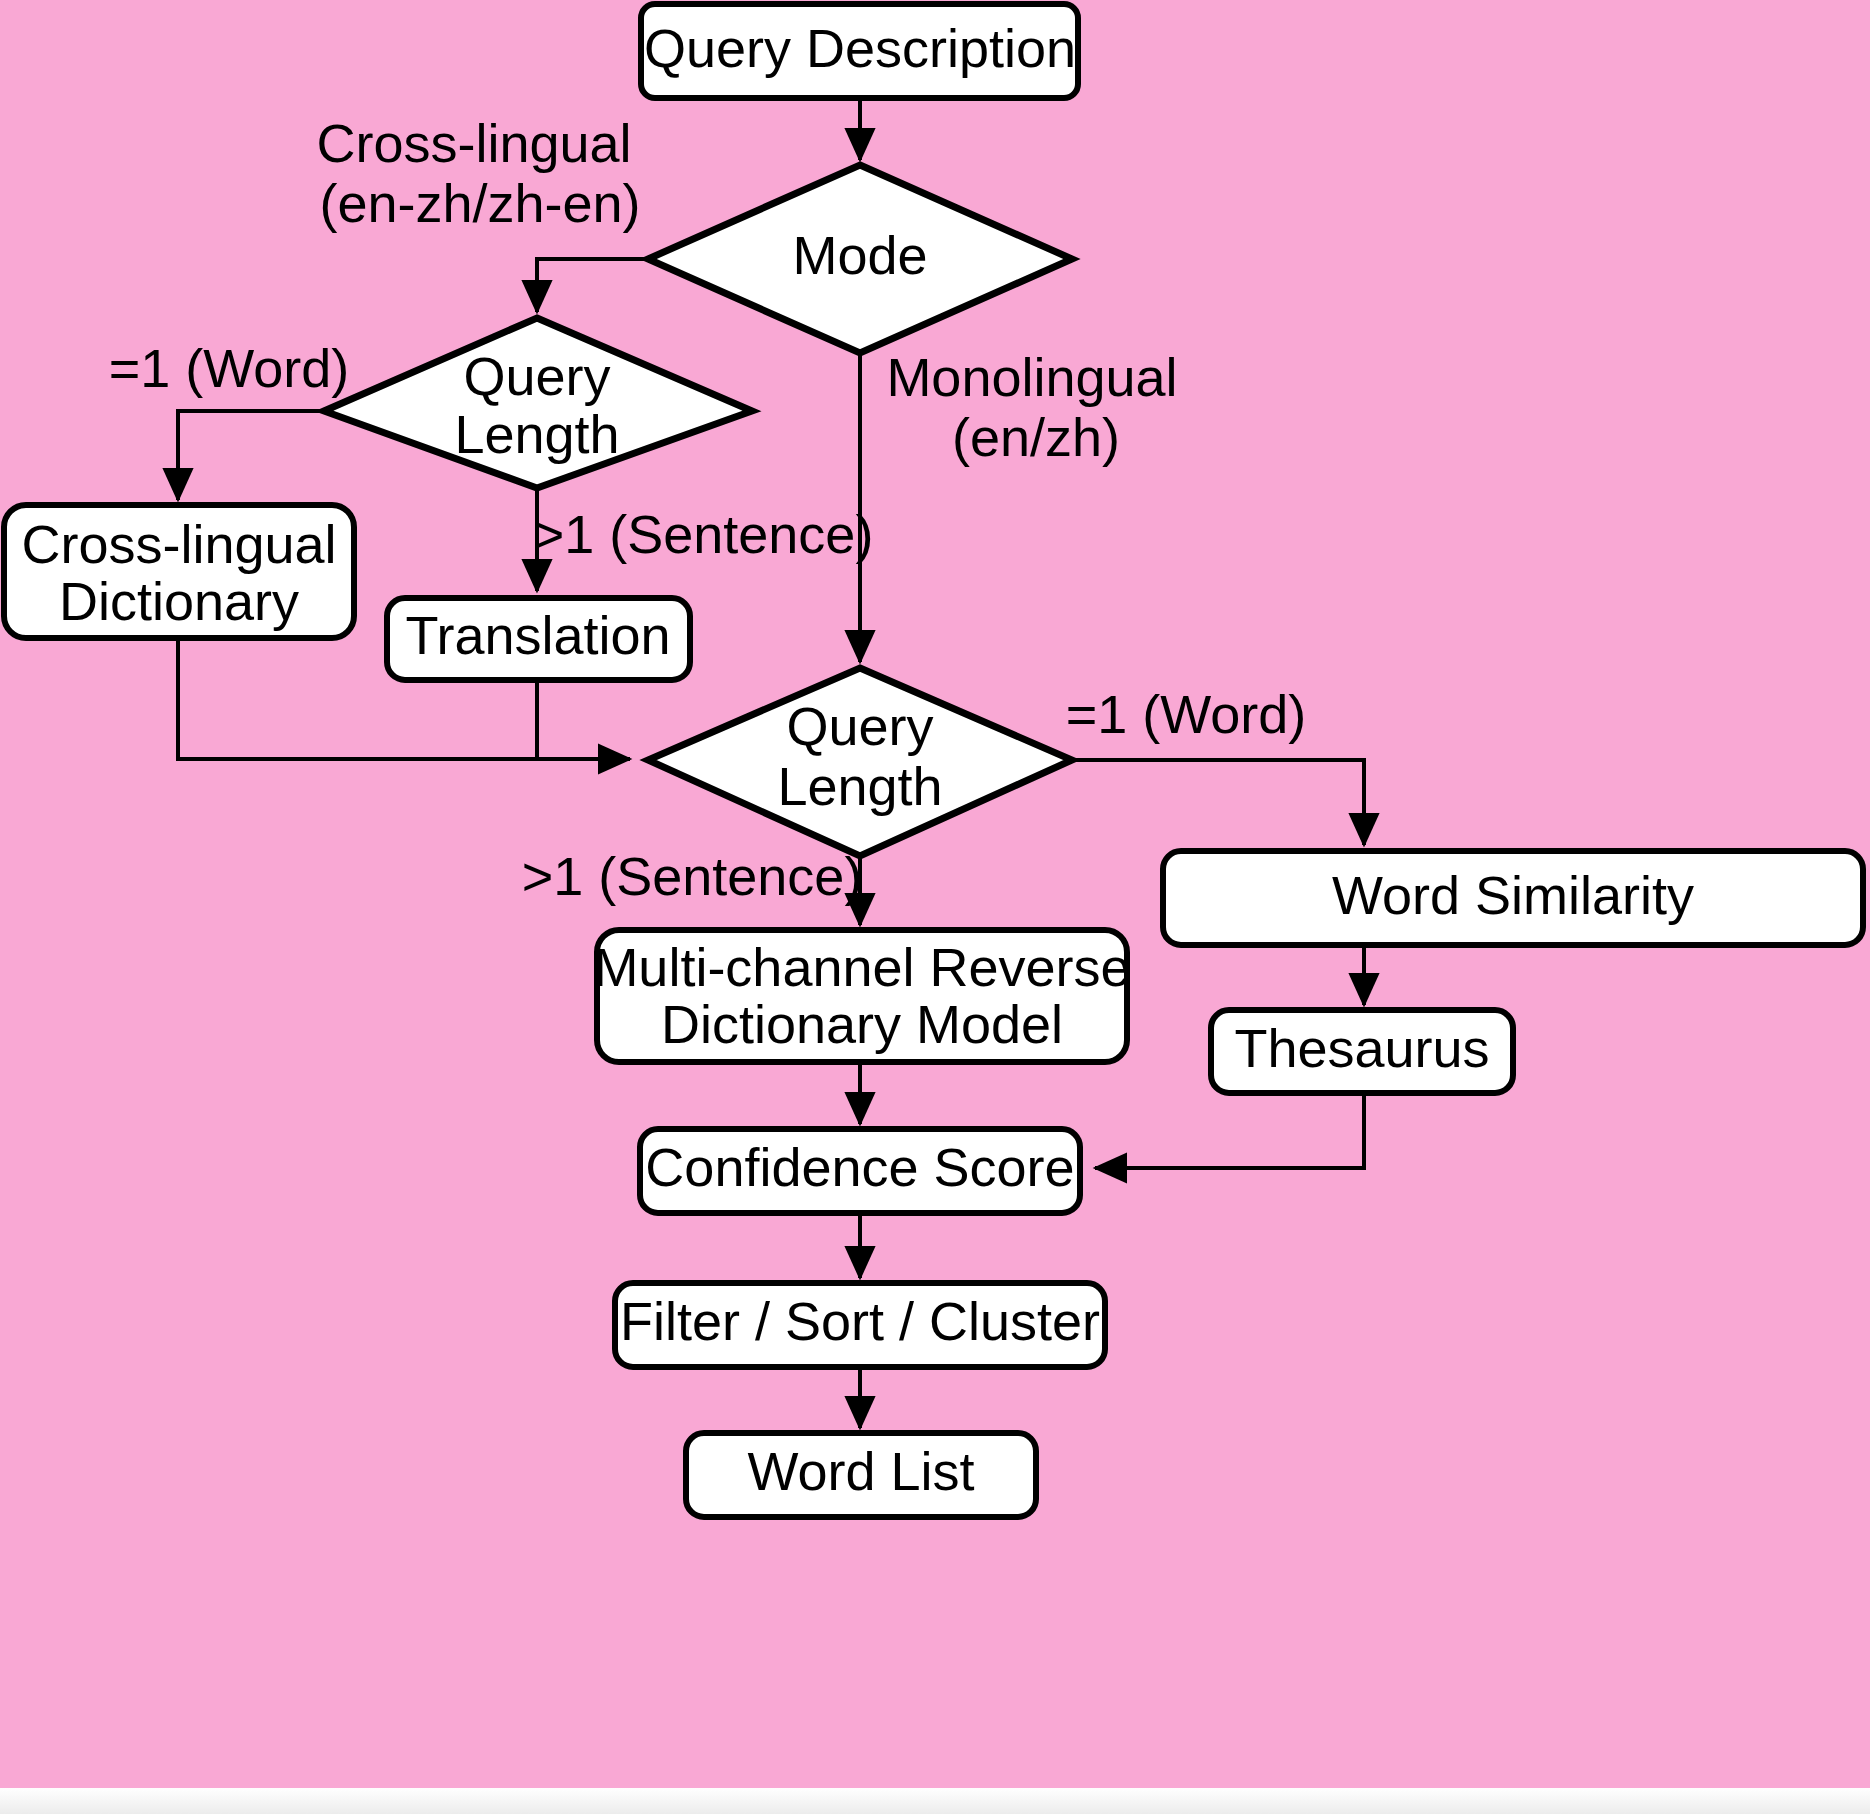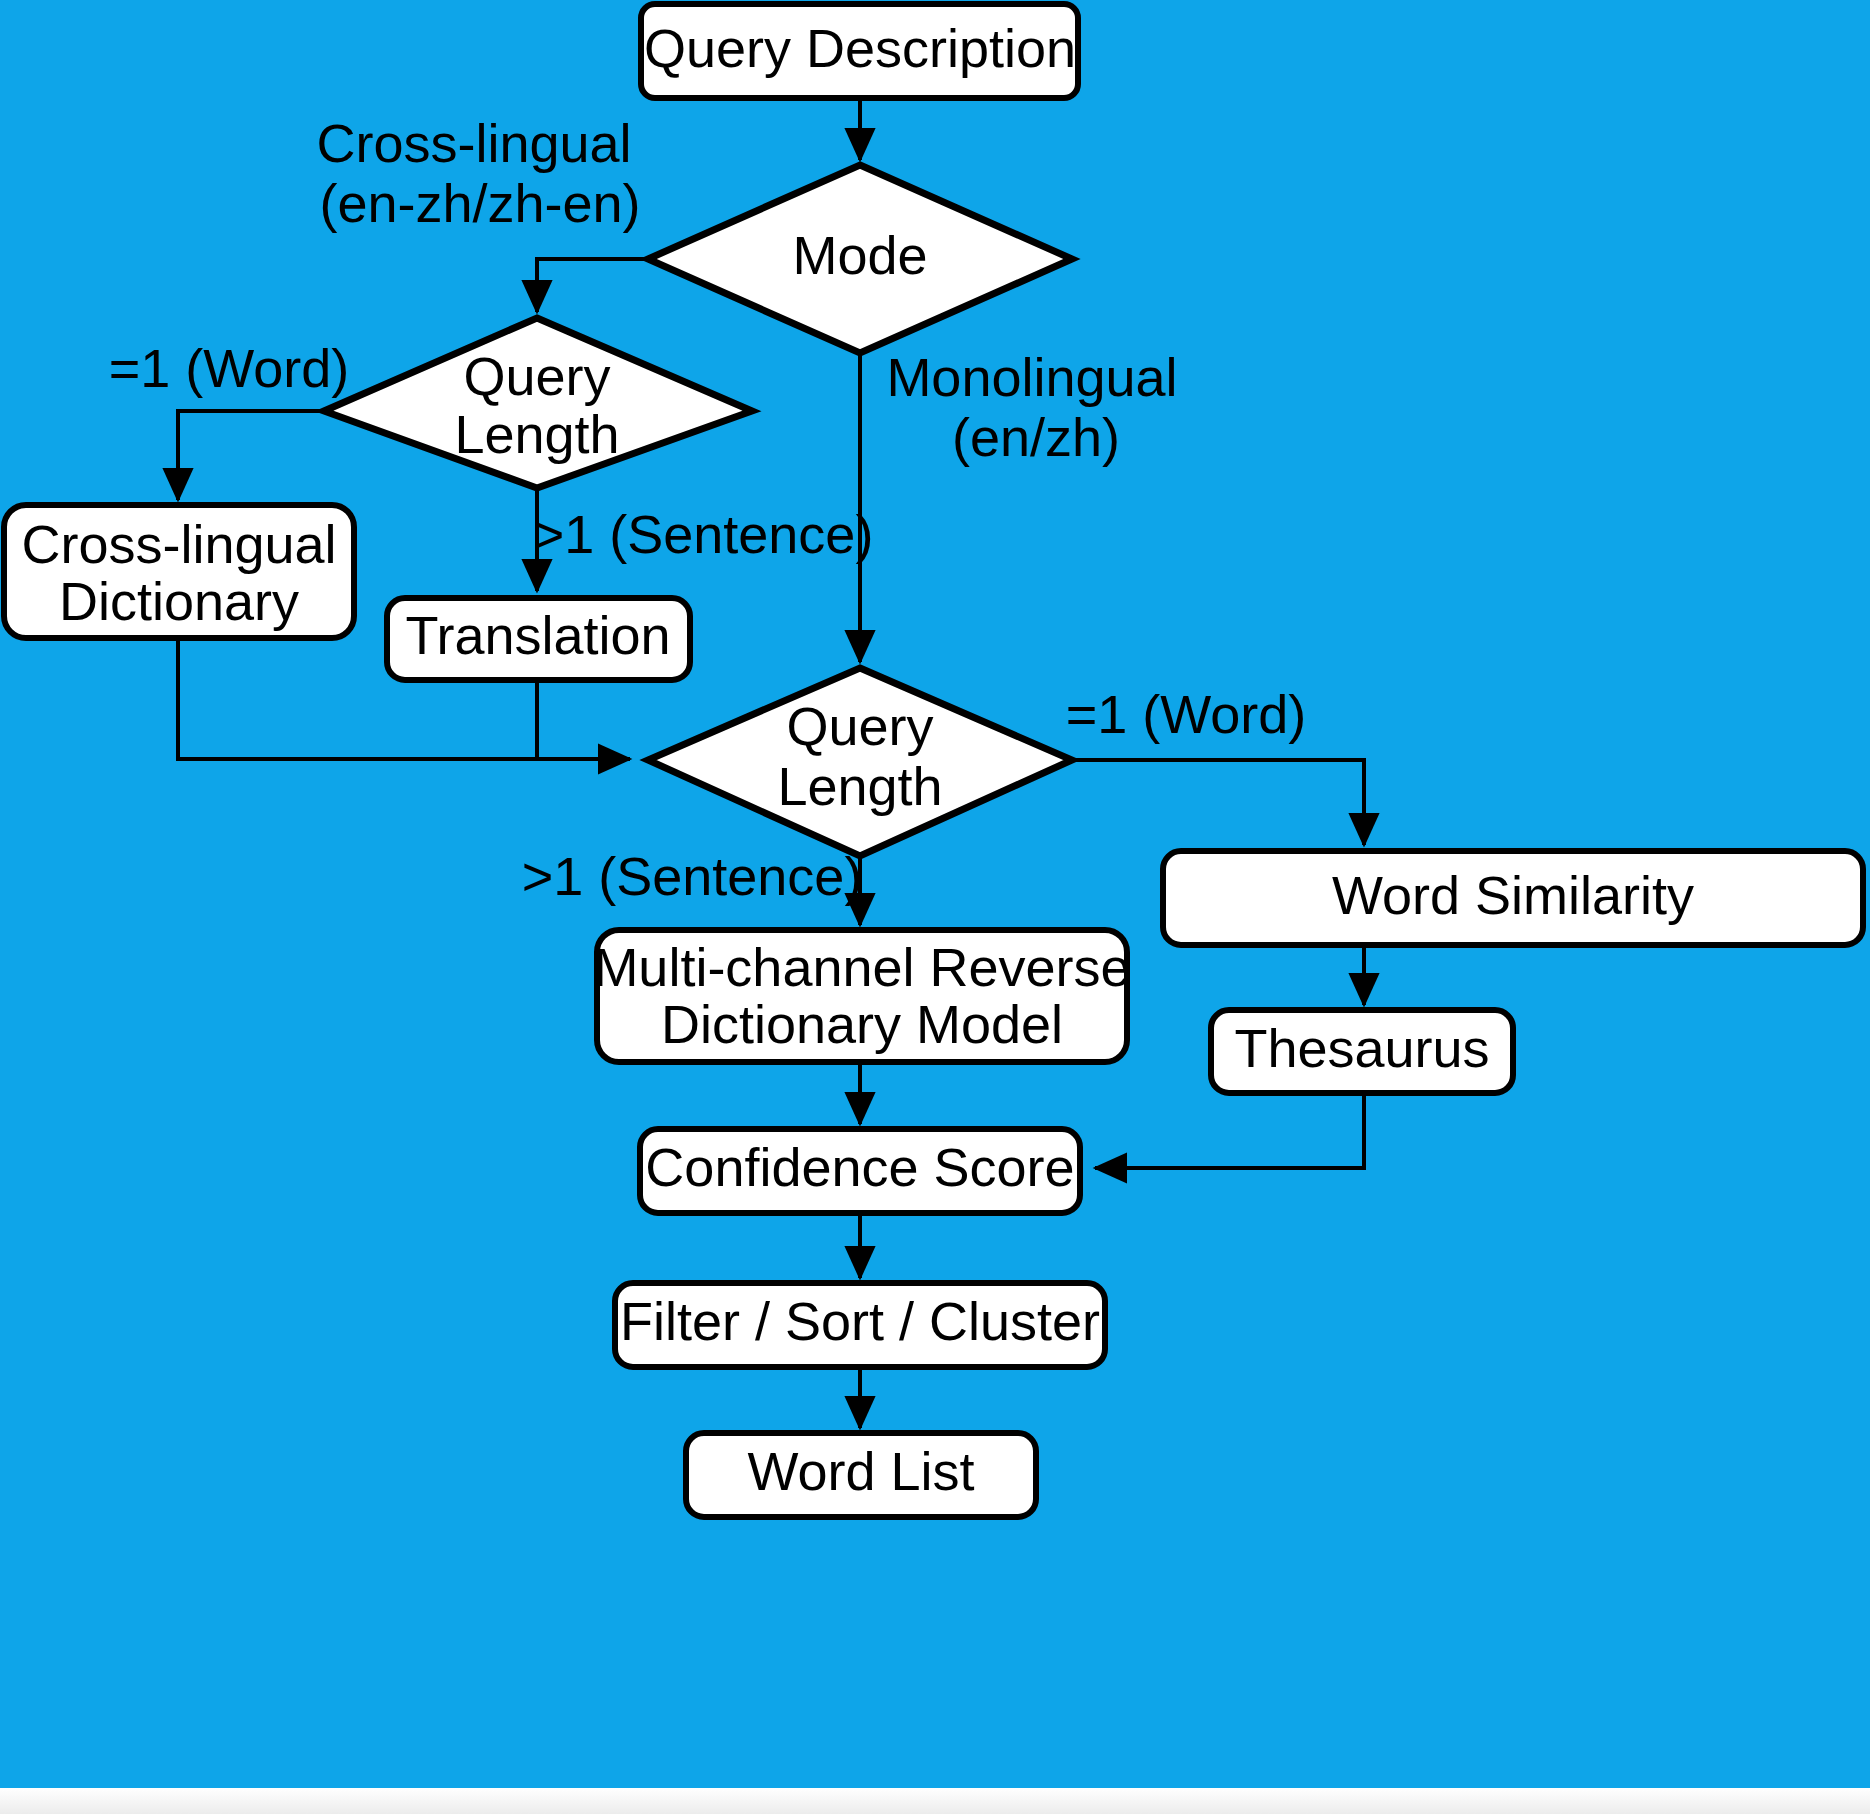--- a/index.html
+++ b/index.html
@@ -4,21 +4,21 @@
 <style>
   html, body {
     margin: 0;
     padding: 0;
     background: #ffffff;
   }
   #canvas {
     position: relative;
     width: 1870px;
     height: 1814px;
-    background: #0ea5e9;
+    background: #f9a8d4;
     font-family: "Liberation Sans", sans-serif;
     overflow: hidden;
   }
   #flow-svg {
     position: absolute;
     left: 0;
     top: 0;
     width: 1870px;
     height: 1814px;
   }

